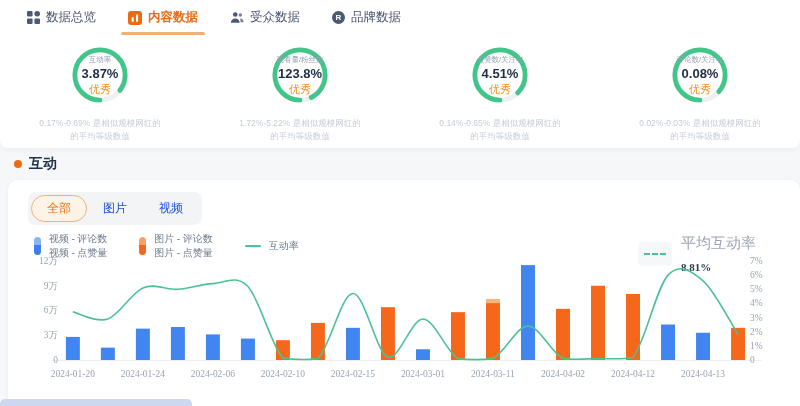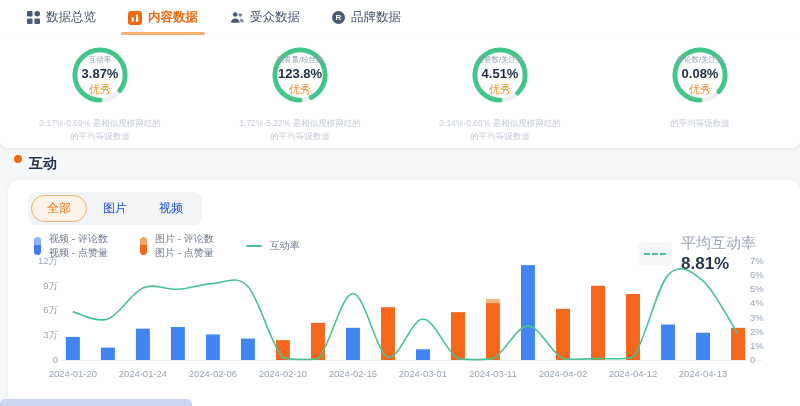--- a/index.html
+++ b/index.html
@@ -27,48 +27,48 @@
   .gauge-svg .track{stroke:#eef0f3;}
   .gauge-svg .arc{stroke-linecap:round;transform:rotate(90deg);transform-origin:30px 30px;}
   .gauge-text{position:absolute;inset:0;display:flex;flex-direction:column;align-items:center;
        justify-content:center;padding-top:2px;}
   .g-label{font-size:7.5px;color:#93a0b4;white-space:nowrap;}
   .g-value{font-size:13px;font-weight:700;color:#1f2e44;margin:1px 0;}
   .g-grade{font-size:11px;color:#f08c1f;}
   .g-bench{margin-top:13px;font-size:8.5px;line-height:1.5;color:#c5cbd6;text-align:center;white-space:nowrap;}
 
   
-  .section-head{position:absolute;top:155px;left:14px;display:flex;gap:7px;
+  .section-head{position:absolute;top:155px;left:14px;display:flex;align-items:center;gap:7px;
        font-size:14px;font-weight:700;color:#22334d;}
   .dot{width:8px;height:8px;border-radius:50%;background:#ed6a10;}
 
   
   .panel{position:absolute;top:180px;left:8px;right:0;bottom:0;background:#fff;
-       border-radius:10px 10px 0 0;box-shadow:0 1px 4px rgba(31,45,61,.06);}
+       border-radius:10px 10px 0 0;box-shadow:0 1px 4px rgba(31,45,61,.06);font-family:Liberation Serif, serif;}
   .tabs{position:absolute;top:12px;left:20px;display:inline-flex;background:#f3f4f6;
        border-radius:8px;padding:3px;}
   .tab{padding:4px 15px;font-size:12px;color:#1d4ed8;border:1px solid transparent;
        border-radius:14px;cursor:pointer;white-space:nowrap;}
   .tab.active{background:#fdf4e7;border-color:#efae74;color:#ed6f12;}
 
   
   .legend-row{position:absolute;top:52px;left:26px;right:20px;height:28px;display:flex;
        align-items:center;gap:32px;}
   .lg{display:flex;align-items:center;gap:8px;}
   .cap{width:7px;height:18px;border-radius:3.5px;}
   .cap.orange{background:linear-gradient(180deg,#f9a263 0%,#f9a263 42%,#f5671a 42%);}
   .cap.blue{background:linear-gradient(180deg,#8ab4f5 0%,#8ab4f5 42%,#3e7ef0 42%);}
   .lg-text{font-size:10px;color:#6d7a8c;line-height:1.45;}
   .lg-line{width:16px;height:0;border-top:2px solid #4cc294;border-radius:2px;}
   .avg{position:absolute;right:24px;top:2px;display:flex;align-items:center;gap:9px;}
   .avg-box{width:34px;height:24px;background:#f5f7f9;border-radius:4px;display:flex;
        align-items:center;justify-content:center;}
   .avg-dash{width:22px;height:0;border-top:2px dashed #4cc294;}
   .avg-label{font-size:15px;color:#9aa5b4;}
-  .avg-value{font-size:17px;font-weight:700;color:#28374e;margin-top:1px;}
+  .avg-value{font-size:11px;font-weight:700;color:#28374e;margin-top:8px;}
 
   
   .chart{position:absolute;top:76px;left:14px;right:8px;height:130px;}
   .chart svg{width:100%;height:100%;display:block;}
   .tick{font-size:9.5px;fill:#98a4b3;font-family:inherit;}
 
   .scroll-pill{position:absolute;left:0;bottom:-4px;width:192px;height:11px;
        background:#cdd7ef;border-radius:5px;}
 </style>
 </head>
@@ -176,20 +176,21 @@
           <circle class="track" cx="30" cy="30" r="26" style="stroke: rgb(238, 240, 243);"></circle>
           <circle class="arc" cx="30" cy="30" r="26" stroke-dasharray="140.49 163.36" style="stroke: rgb(65, 197, 137);"></circle>
         </svg>
         <div class="gauge-text">
           <div class="g-label">评论数/关注者</div>
           <div class="g-value">0.08%</div>
           <div class="g-grade">优秀</div>
         </div>
       </div>
       <div class="g-bench">
+        <div>0.02%-0.03% 是相似规模网红的</div>
         <div>的平均等级数值</div>
       </div>
     </div>
 
 </div>
 
 <div class="section-head">
   <span class="dot"></span>
   <span>互动</span>
 </div>

